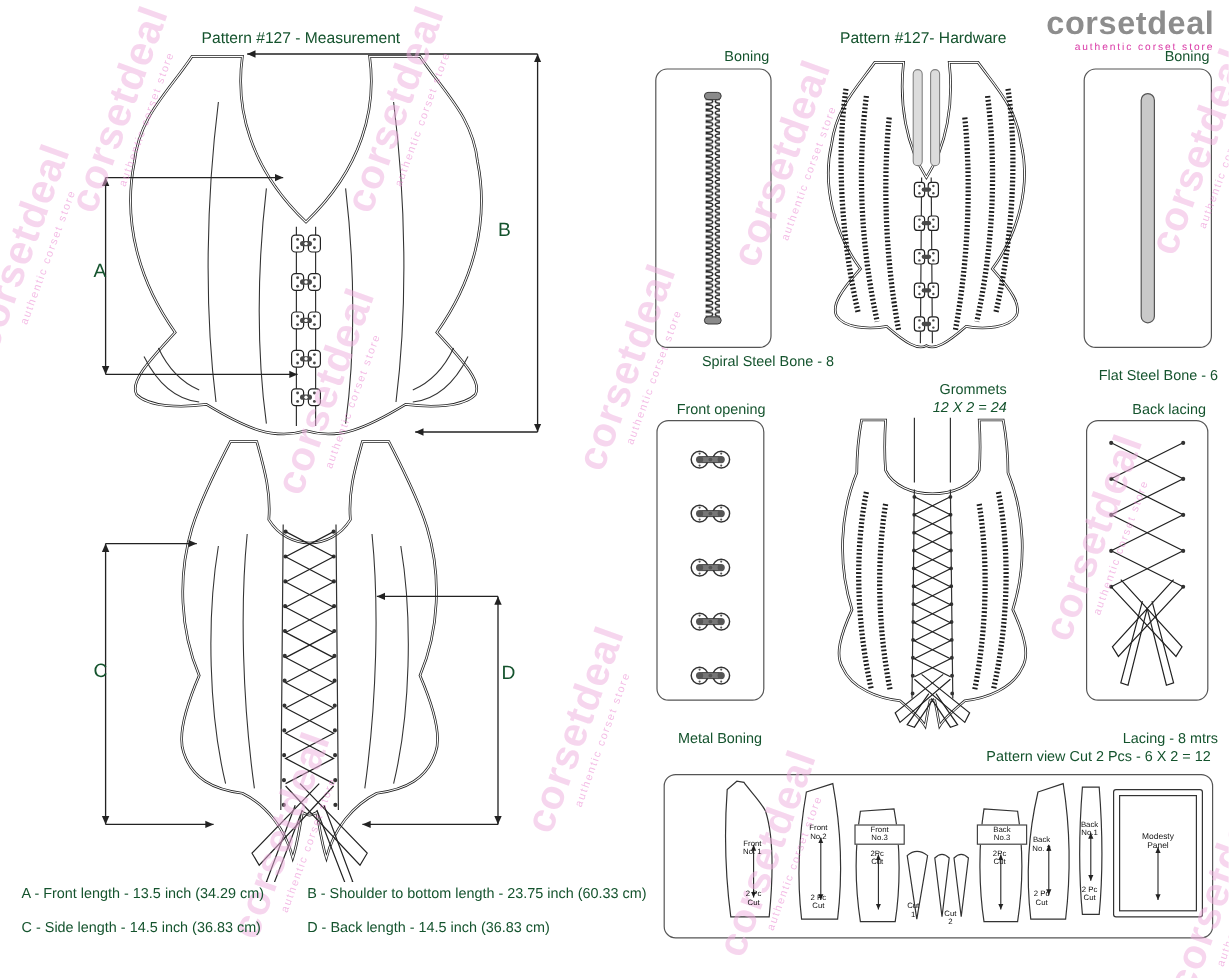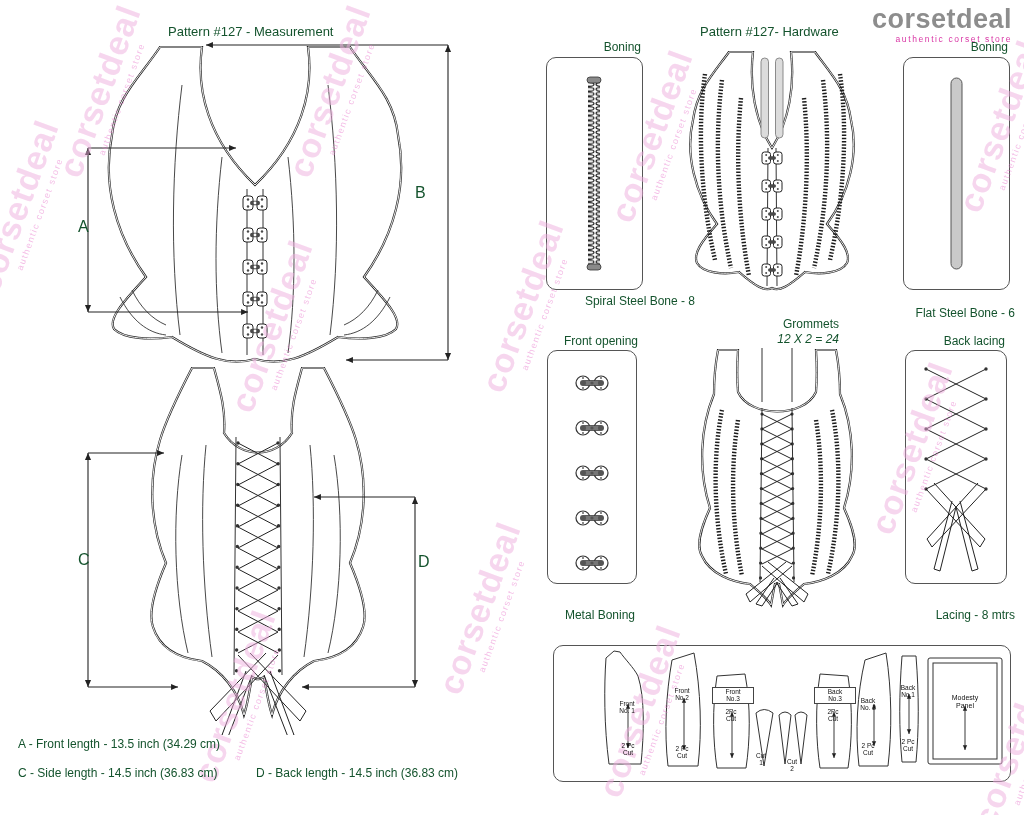--- a/index.html
+++ b/index.html
@@ -273,35 +273,37 @@
 
   <div class="t fs13" style="left:168px;top:24px;">Pattern #127 -  Measurement</div>
   <div class="t fs13" style="left:700px;top:24px;">Pattern #127-  Hardware</div>
 
   <div class="t fs16" style="left:78px;top:218px;">A</div>
   <div class="t fs16" style="left:415px;top:184px;">B</div>
   <div class="t fs16" style="left:78px;top:551px;">C</div>
   <div class="t fs16" style="left:418px;top:553px;">D</div>
 
   <div class="t fs12" style="left:18px;top:737px;">A - Front length - 13.5 inch (34.29 cm)</div>
+  <div class="t fs12" style="left:256px;top:737px;">B - Shoulder to bottom length - 23.75 inch (60.33 cm)</div>
   <div class="t fs12" style="left:18px;top:766px;">C - Side length - 14.5 inch (36.83 cm)</div>
   <div class="t fs12" style="left:256px;top:766px;">D - Back length - 14.5 inch (36.83 cm)</div>
 
   <div class="t fs12 ctr" style="left:546px;top:40px;width:95px;">Boning</div>
   <div class="t fs12 ctr" style="left:536px;top:294px;width:116px;margin-left:43px;">Spiral Steel Bone - 8</div>
   <div class="t fs12 ctr" style="left:903px;top:40px;width:105px;">Boning</div>
   <div class="t fs12 ctr" style="left:895px;top:294px;width:120px;margin-top:12px;">Flat Steel Bone - 6</div>
 
   <div class="t fs12 ctr" style="left:543px;top:334px;width:95px;">Front opening</div>
   <div class="t fs12 ctr" style="left:547px;top:608px;width:88px;">Metal Boning</div>
   <div class="t fs12 ctr" style="left:735px;top:317px;width:104px;">Grommets</div>
   <div class="t fs12 ctr" style="left:735px;top:332px;width:104px;font-style:italic;">12 X 2 = 24</div>
   <div class="t fs12 ctr" style="left:905px;top:334px;width:100px;">Back lacing</div>
   <div class="t fs12 ctr" style="left:895px;top:608px;width:120px;">Lacing - 8 mtrs</div>
 
+  <div class="t fs12 ctr" style="left:553px;top:623px;width:456px;">Pattern view Cut 2 Pcs - 6 X 2 = 12</div>
 
   <div class="brand">
     <span class="brand-name">corsetdeal</span>
     <span class="brand-tag">authentic corset store</span>
   </div>
 
   <div class="wm" style="left:-87px;top:185px;">
       <span class="wm-big">corsetdeal</span>
       <span class="wm-small">authentic corset store</span>
     </div>

